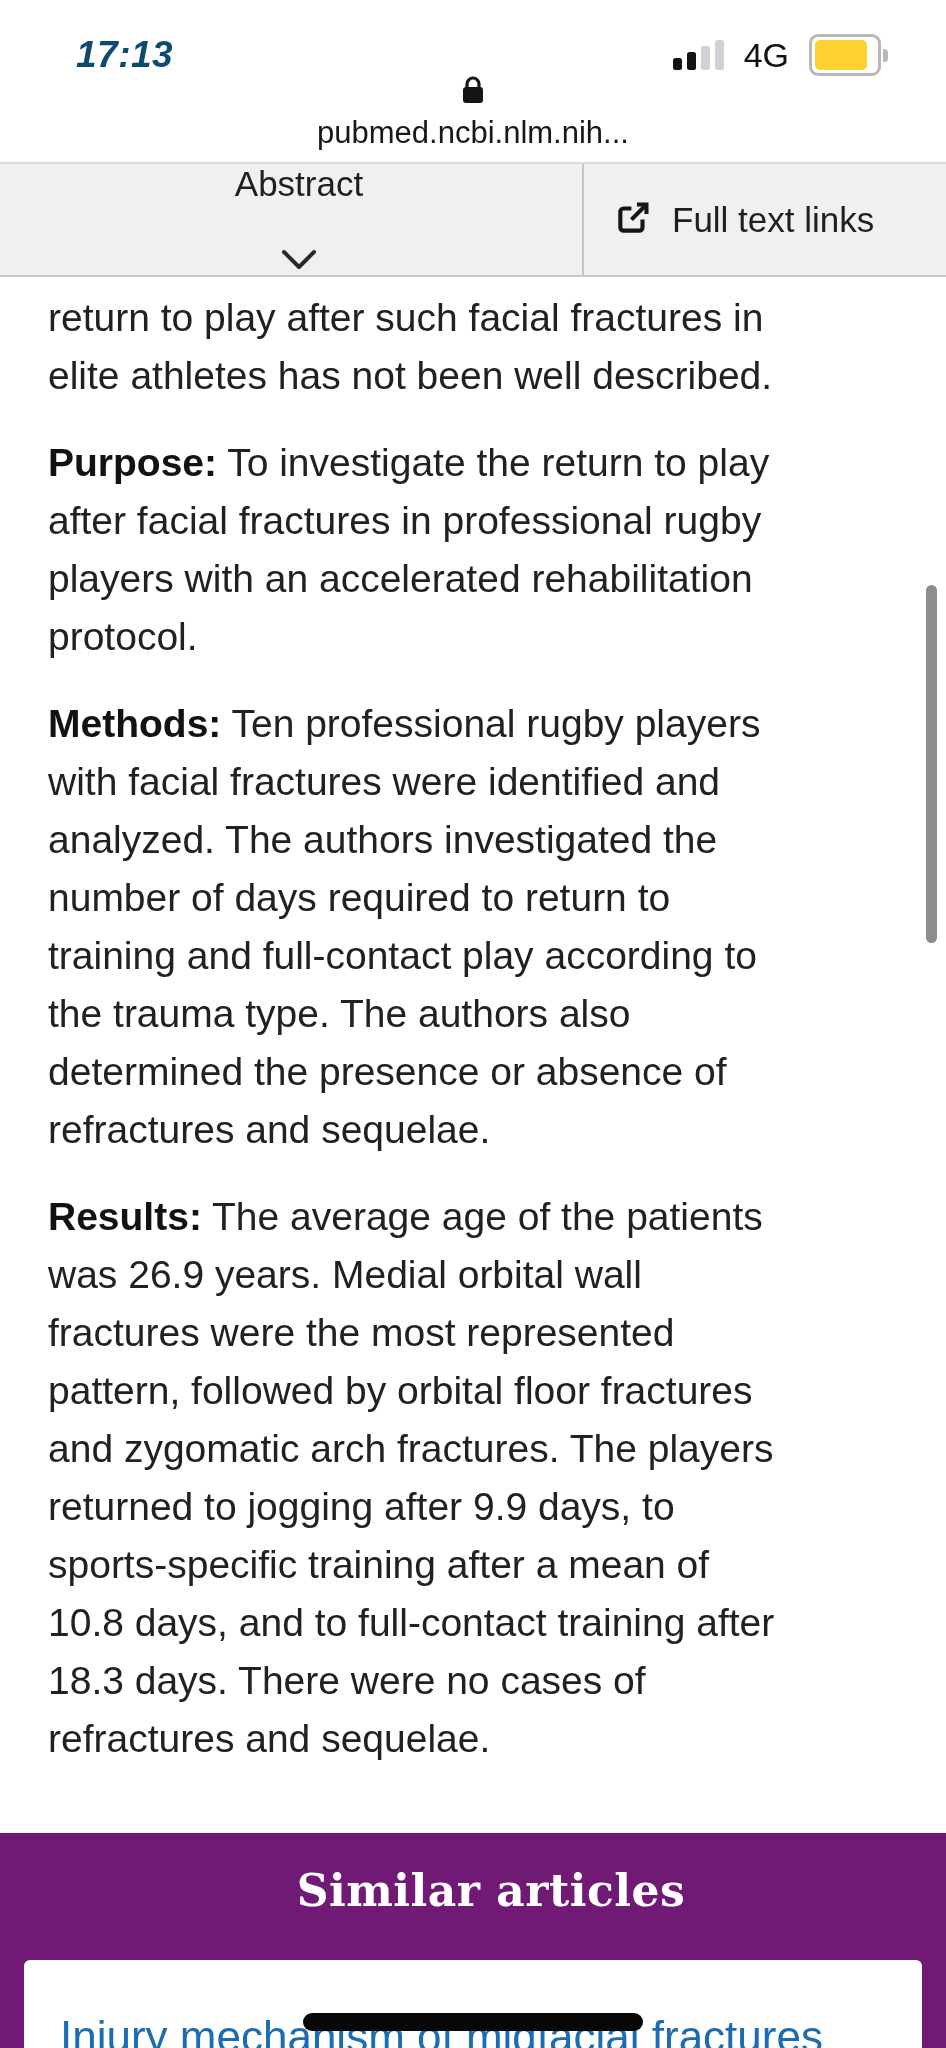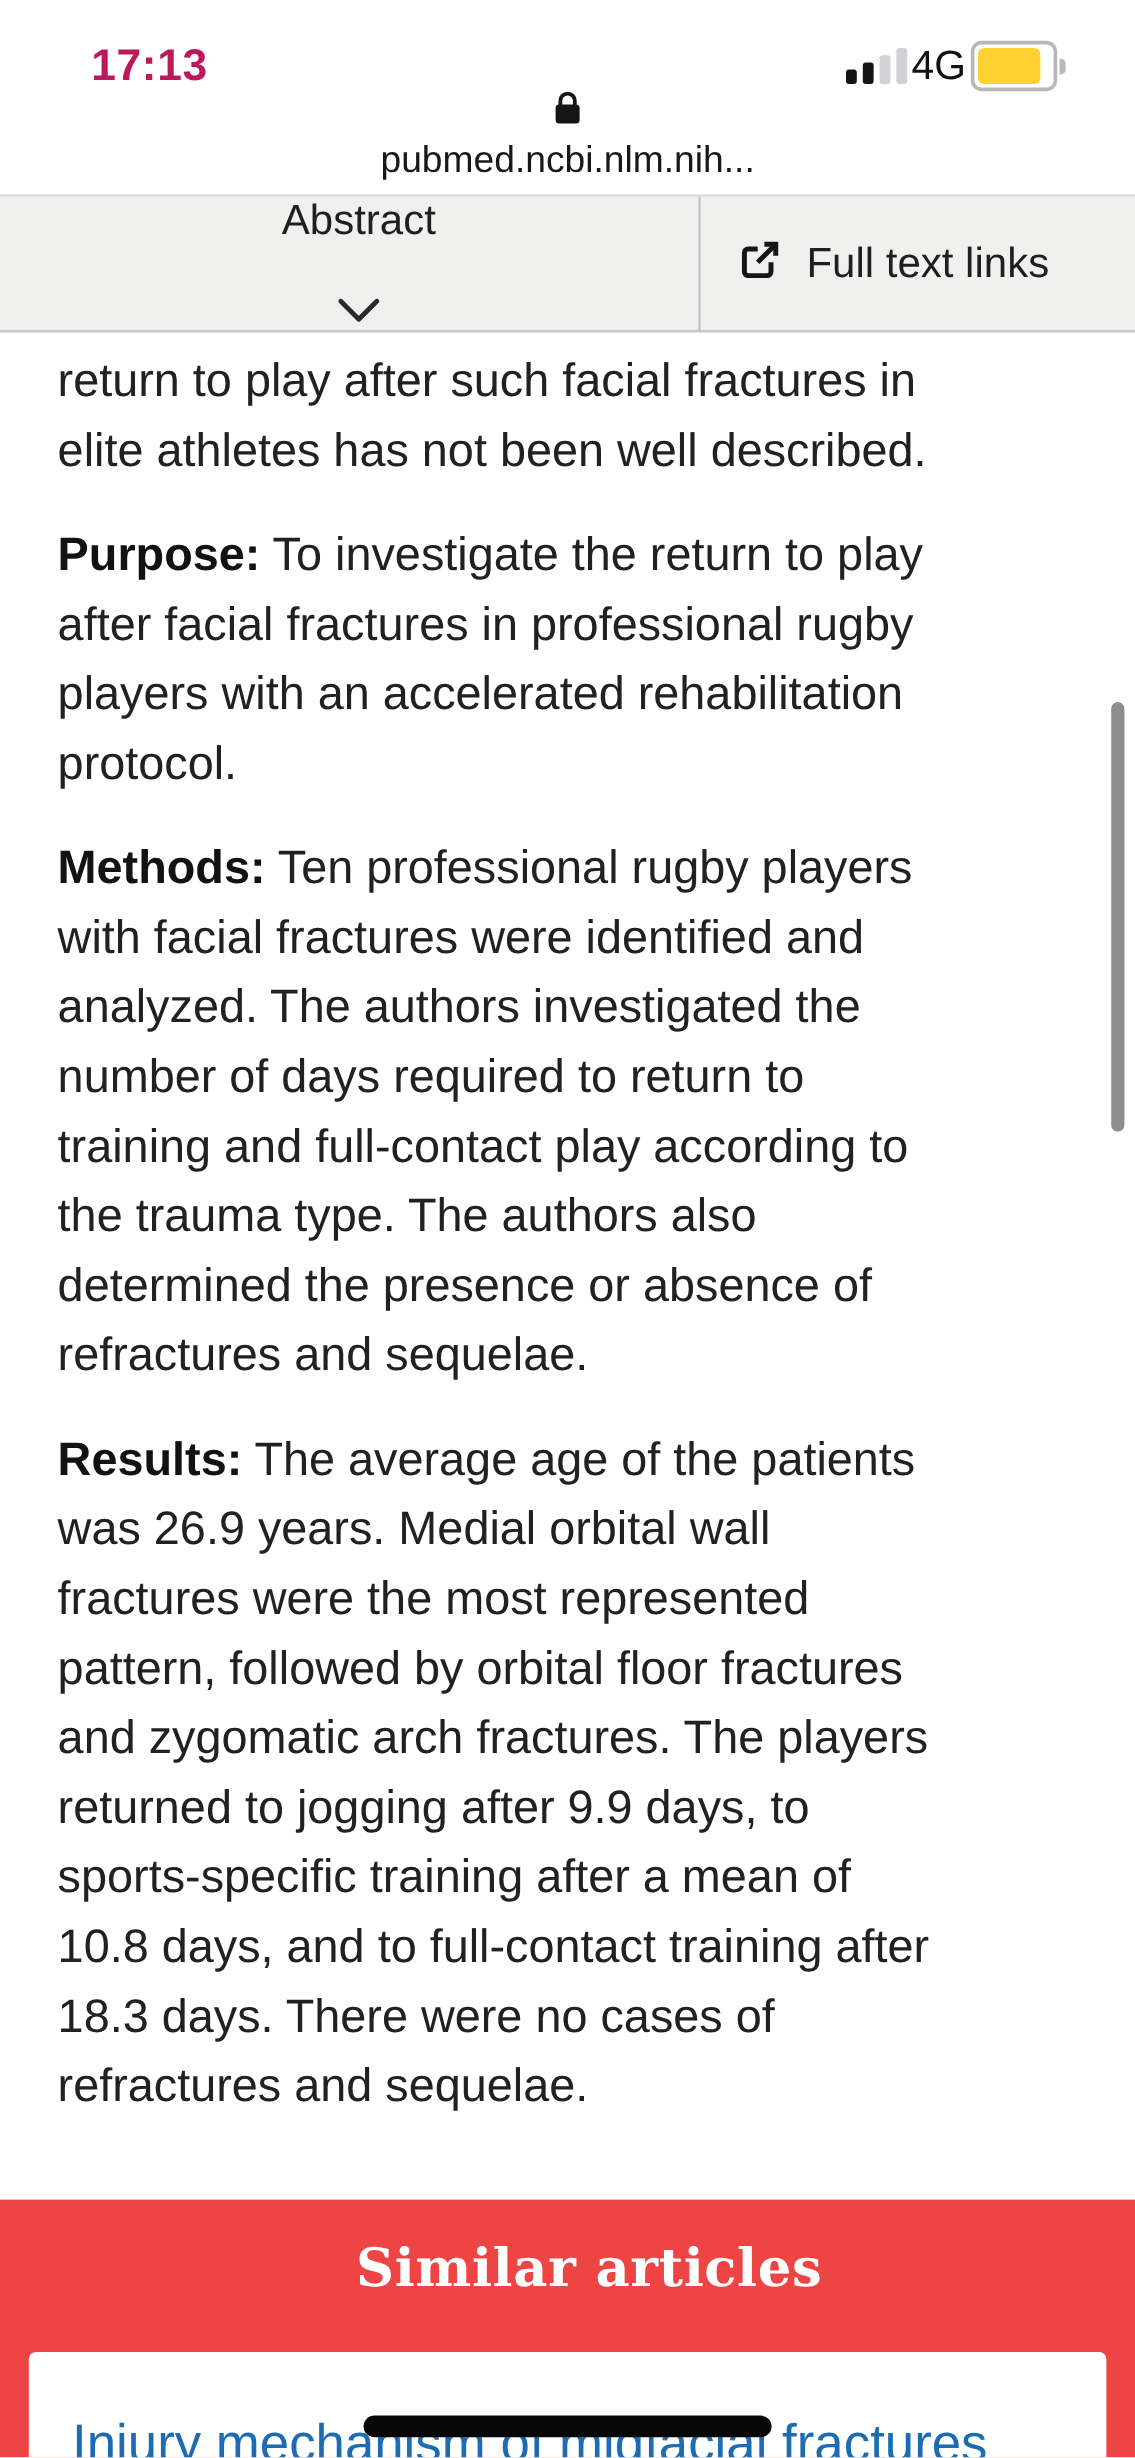--- a/index.html
+++ b/index.html
@@ -3,22 +3,22 @@
 <meta charset="utf-8">
 <style>
   html,body{margin:0;padding:0;background:#fff;}
   .screen{position:relative;width:946px;height:2048px;overflow:hidden;background:#fff;
           font-family:"Liberation Sans",sans-serif;color:#212121;}
 
   
   .status-bar{position:absolute;top:0;left:0;right:0;height:88px;
               display:flex;justify-content:space-between;align-items:center;
               padding:22px 58px 0 76px;box-sizing:border-box;}
-  .time{font-size:37px;font-weight:700;letter-spacing:.5px;color:#be185d;}
-  .status-icons{display:flex;align-items:center;gap:4px;}
+  .time{font-size:37px;font-weight:700;letter-spacing:.5px;color:#0c4a6e;font-style:italic;}
+  .status-icons{display:flex;align-items:center;gap:20px;}
   .signal{display:flex;align-items:flex-end;gap:5px;height:30px;}
   .signal .bar{width:9px;border-radius:2.5px;background:#141414;}
   .signal .b1{height:12px}.signal .b2{height:18px}
   .signal .b3{height:24px;background:#d2d2d6}.signal .b4{height:30px;background:#d2d2d6}
   .net{font-size:34px;color:#111;}
   .battery{display:flex;align-items:center;}
   .battery-body{width:60px;height:30px;border:3px solid #b8b8bc;border-radius:9px;
                 padding:3px;box-sizing:content-box;}
   .battery-fill{width:52px;height:30px;border-radius:5px;}
   .battery-nub{width:5px;height:13px;background:#b8b8bc;border-radius:0 4px 4px 0;margin-left:2px;}
@@ -115,21 +115,21 @@
     </div>
   </div>
 
   <div class="content">
     <p><b></b><span>return to play after such facial fractures in elite athletes has not been well described.</span></p>
     <p><b>Purpose:</b><span> To investigate the return to play after facial fractures in professional rugby players with an accelerated rehabilitation protocol.</span></p>
     <p><b>Methods:</b><span> Ten professional rugby players with facial fractures were identified and analyzed. The authors investigated the number of days required to return to training and full-contact play according to the trauma type. The authors also determined the presence or absence of refractures and sequelae.</span></p>
     <p><b>Results:</b><span> The average age of the patients was 26.9 years. Medial orbital wall fractures were the most represented pattern, followed by orbital floor fractures and zygomatic arch fractures. The players returned to jogging after 9.9 days, to sports-specific training after a mean of 10.8 days, and to full-contact training after 18.3 days. There were no cases of refractures and sequelae.</span></p>
   </div>
 
-  <div class="similar" style="background: #ef4444; padding-left: 36px;">
+  <div class="similar" style="background: #701a75; padding-left: 36px;">
     <h2>Similar articles</h2>
     <div class="card">
       <a href="#" class="sim-link" style="color: rgb(27, 108, 179);">Injury mechanism of midfacial fractures</a>
     </div>
   </div>
 
   <div class="scrollbar-thumb"></div>
   <div class="home-indicator"></div>
 
 </div>

